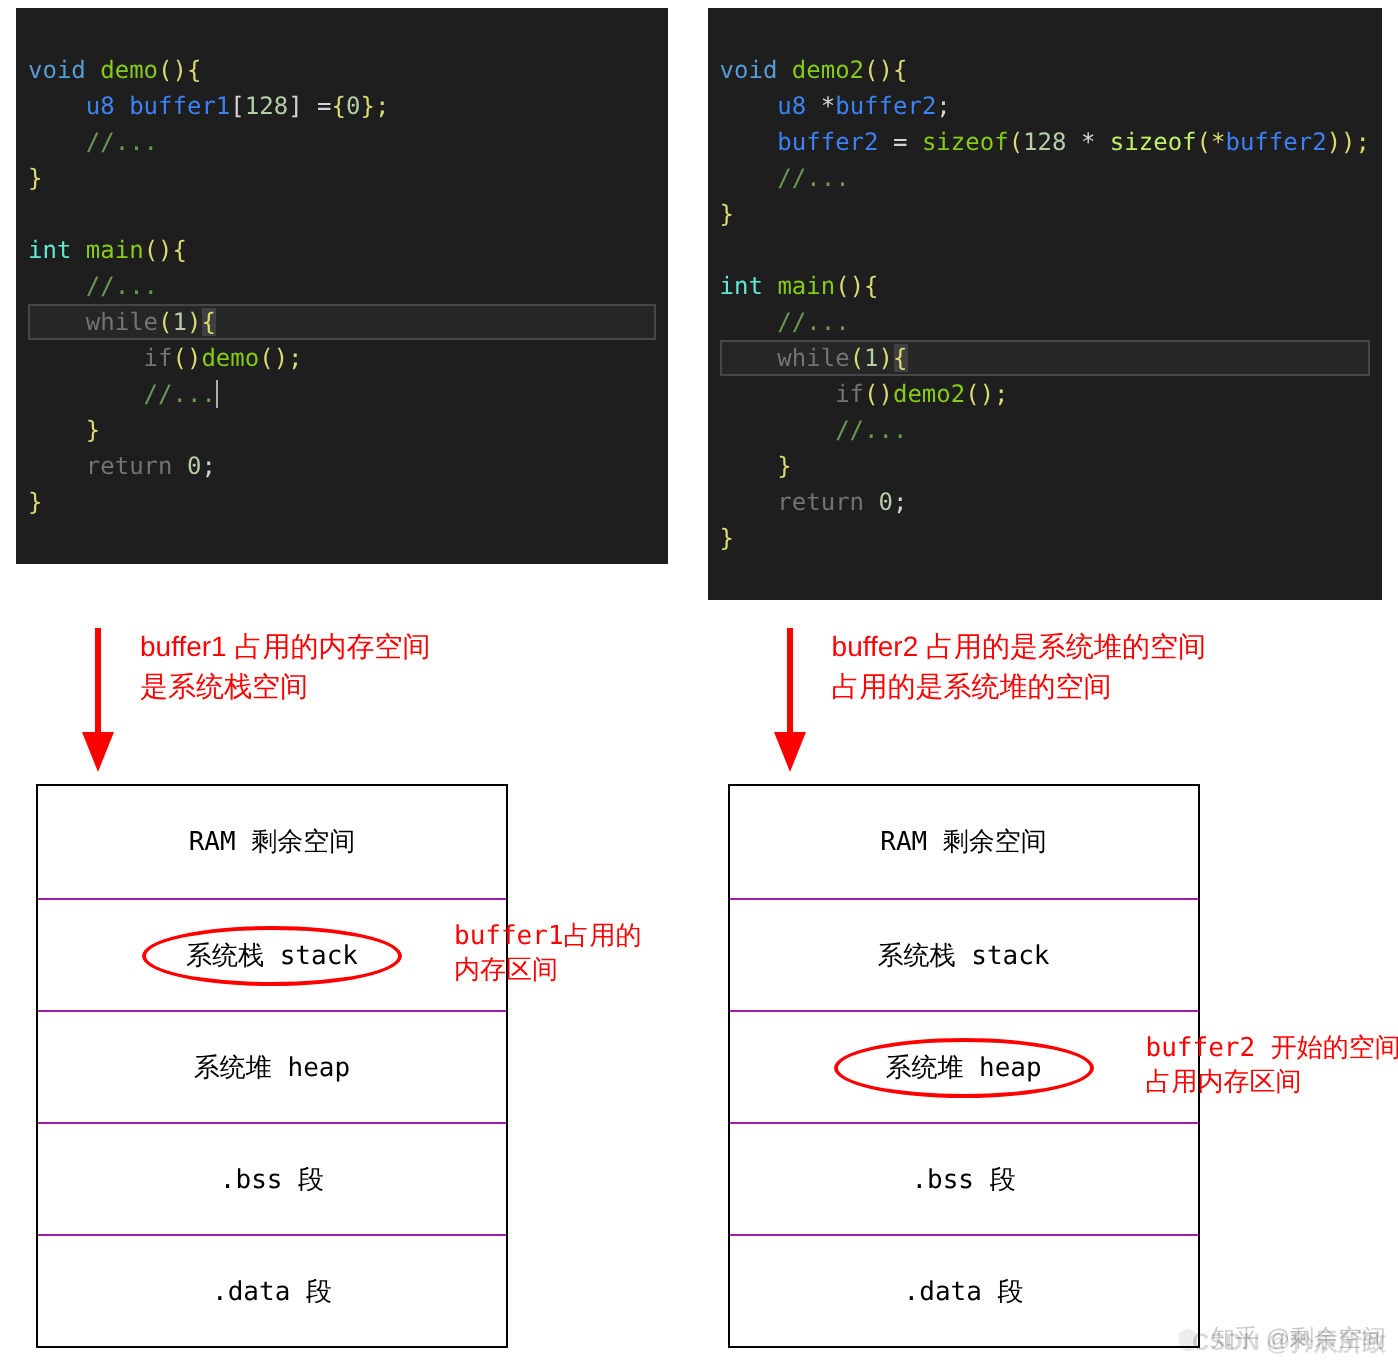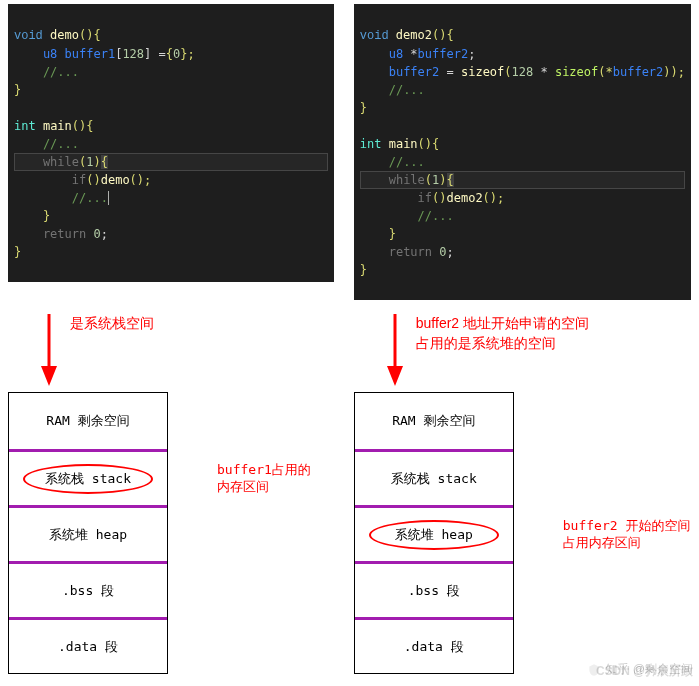--- a/index.html
+++ b/index.html
@@ -25,25 +25,25 @@
     color: #d4d4d4;
     font-family: Consolas, monospace;
     font-size: 12px;
     line-height: 1.5;
     padding: 4px 6px 4px 6px;
     white-space: pre;
     overflow: hidden;
   }
   .code-left { height: 278px; }
   .code-right { height: 296px; }
-  .kw-void { color: #569cd6; font-family: Liberation Mono, monospace; }
+  .kw-void { color: #569cd6; }
   .kw-int { color: #5eead4; }
   .kw-ctrl { color: #737373; }
   .kw-sizeof { color: #bef264; }
-  .fn { color: #fef9c3; }
+  .fn { color: #84cc16; }
   .var { color: #3b82f6; }
   .num { color: #b5cea8; text-align: center; }
   .comment { color: #6a9955; }
   .punct { color: #dada72; }
   .hl-line { background: rgba(255,255,255,0.04); display: inline-block; width: 100%; box-shadow: inset 0 0 0 1px rgba(255,255,255,0.15); }
   .cursor { border-left: 1px solid #aeafad; }
 
   .arrow-row {
     display: flex;
     align-items: flex-start;
@@ -52,24 +52,25 @@
   }
   .arrow-svg { flex: 0 0 auto; }
   .annot {
     color: #ff0000;
     font-size: 14px;
     line-height: 1.4;
   }
 
   .table {
     border: 1px solid #000;
-    width: 160px;
+    margin-left: 10px;
+    width: 236px;
   }
   .table .cell {
-    border-top: 3px solid #a21caf;
+    border-top: 1px solid #a21caf;
     height: 56px;
     display: flex;
     align-items: center;
     justify-content: center;
     font-family: Consolas, "Microsoft YaHei", monospace;
     font-size: 13px;
     position: relative;
   }
   .table .cell:first-child { border-top: 0; }
   .circle {
@@ -129,20 +130,21 @@
 <span class="kw-ctrl">    return </span><span class="num">0</span><span>;</span>
 <span class="punct">}</span>
     </div>
 
     <div class="arrow-row" style="margin-top:32px;">
       <svg class="arrow-svg" width="22" height="72">
         <line x1="11" y1="0" x2="11" y2="56" stroke="#ff0000" stroke-width="3"></line>
         <polygon points="11,72 3,52 19,52" fill="#ff0000"></polygon>
       </svg>
       <div class="annot">
+        <div>buffer1 占用的内存空间</div>
         <div>是系统栈空间</div>
       </div>
     </div>
 
     <div class="table" style="position:relative;">
       <div class="cell">RAM 剩余空间</div>
       <div class="cell">
         <span>系统栈 stack</span>
         <div class="circle"></div>
         <div class="right-annot">
@@ -173,21 +175,21 @@
 <span class="kw-ctrl">    return </span><span class="num">0</span><span>;</span>
 <span class="punct">}</span>
     </div>
 
     <div class="arrow-row" style="margin-top:14px;">
       <svg class="arrow-svg" width="22" height="72">
         <line x1="11" y1="0" x2="11" y2="56" stroke="#ff0000" stroke-width="3"></line>
         <polygon points="11,72 3,52 19,52" fill="#ff0000"></polygon>
       </svg>
       <div class="annot">
-        <div>buffer2 地址开始申请的空间</div>
+        <div>buffer2 占用的是系统堆的空间</div>
         <div>占用的是系统堆的空间</div>
       </div>
     </div>
 
     <div class="table" style="position:relative;">
       <div class="cell">RAM 剩余空间</div>
       <div class="cell">系统栈 stack</div>
       <div class="cell">
         <span>系统堆 heap</span>
         <div class="circle"></div>

